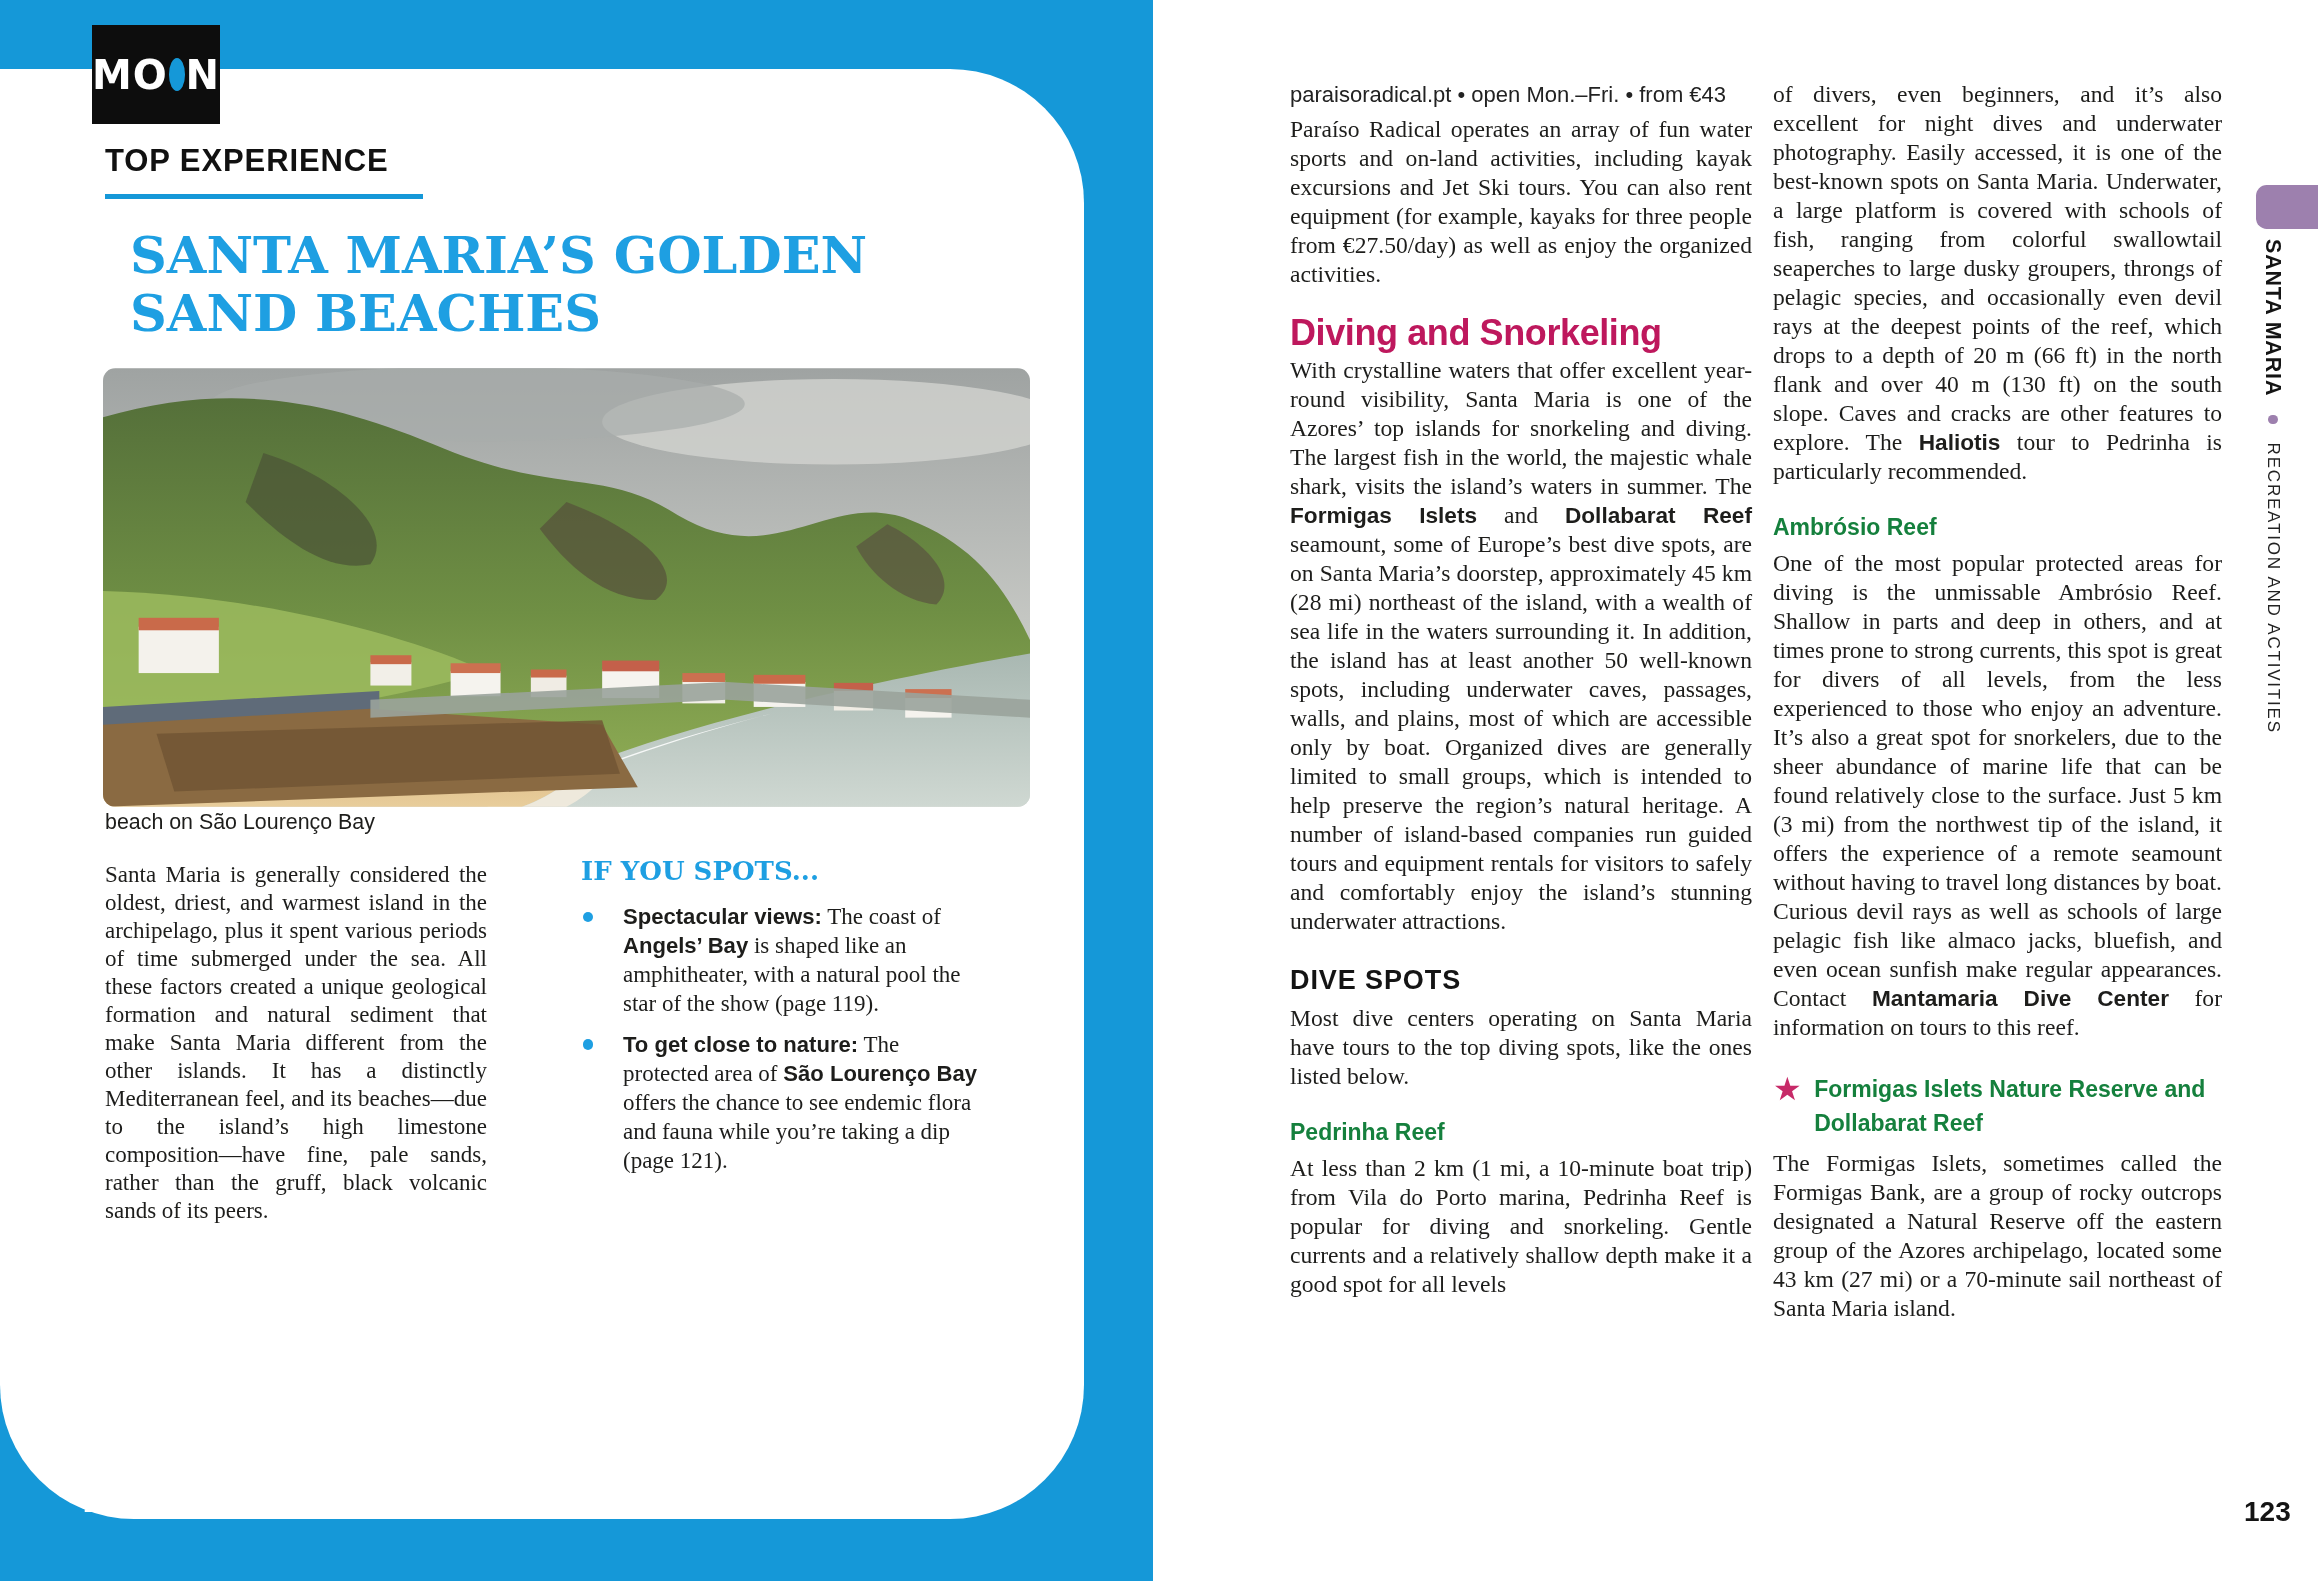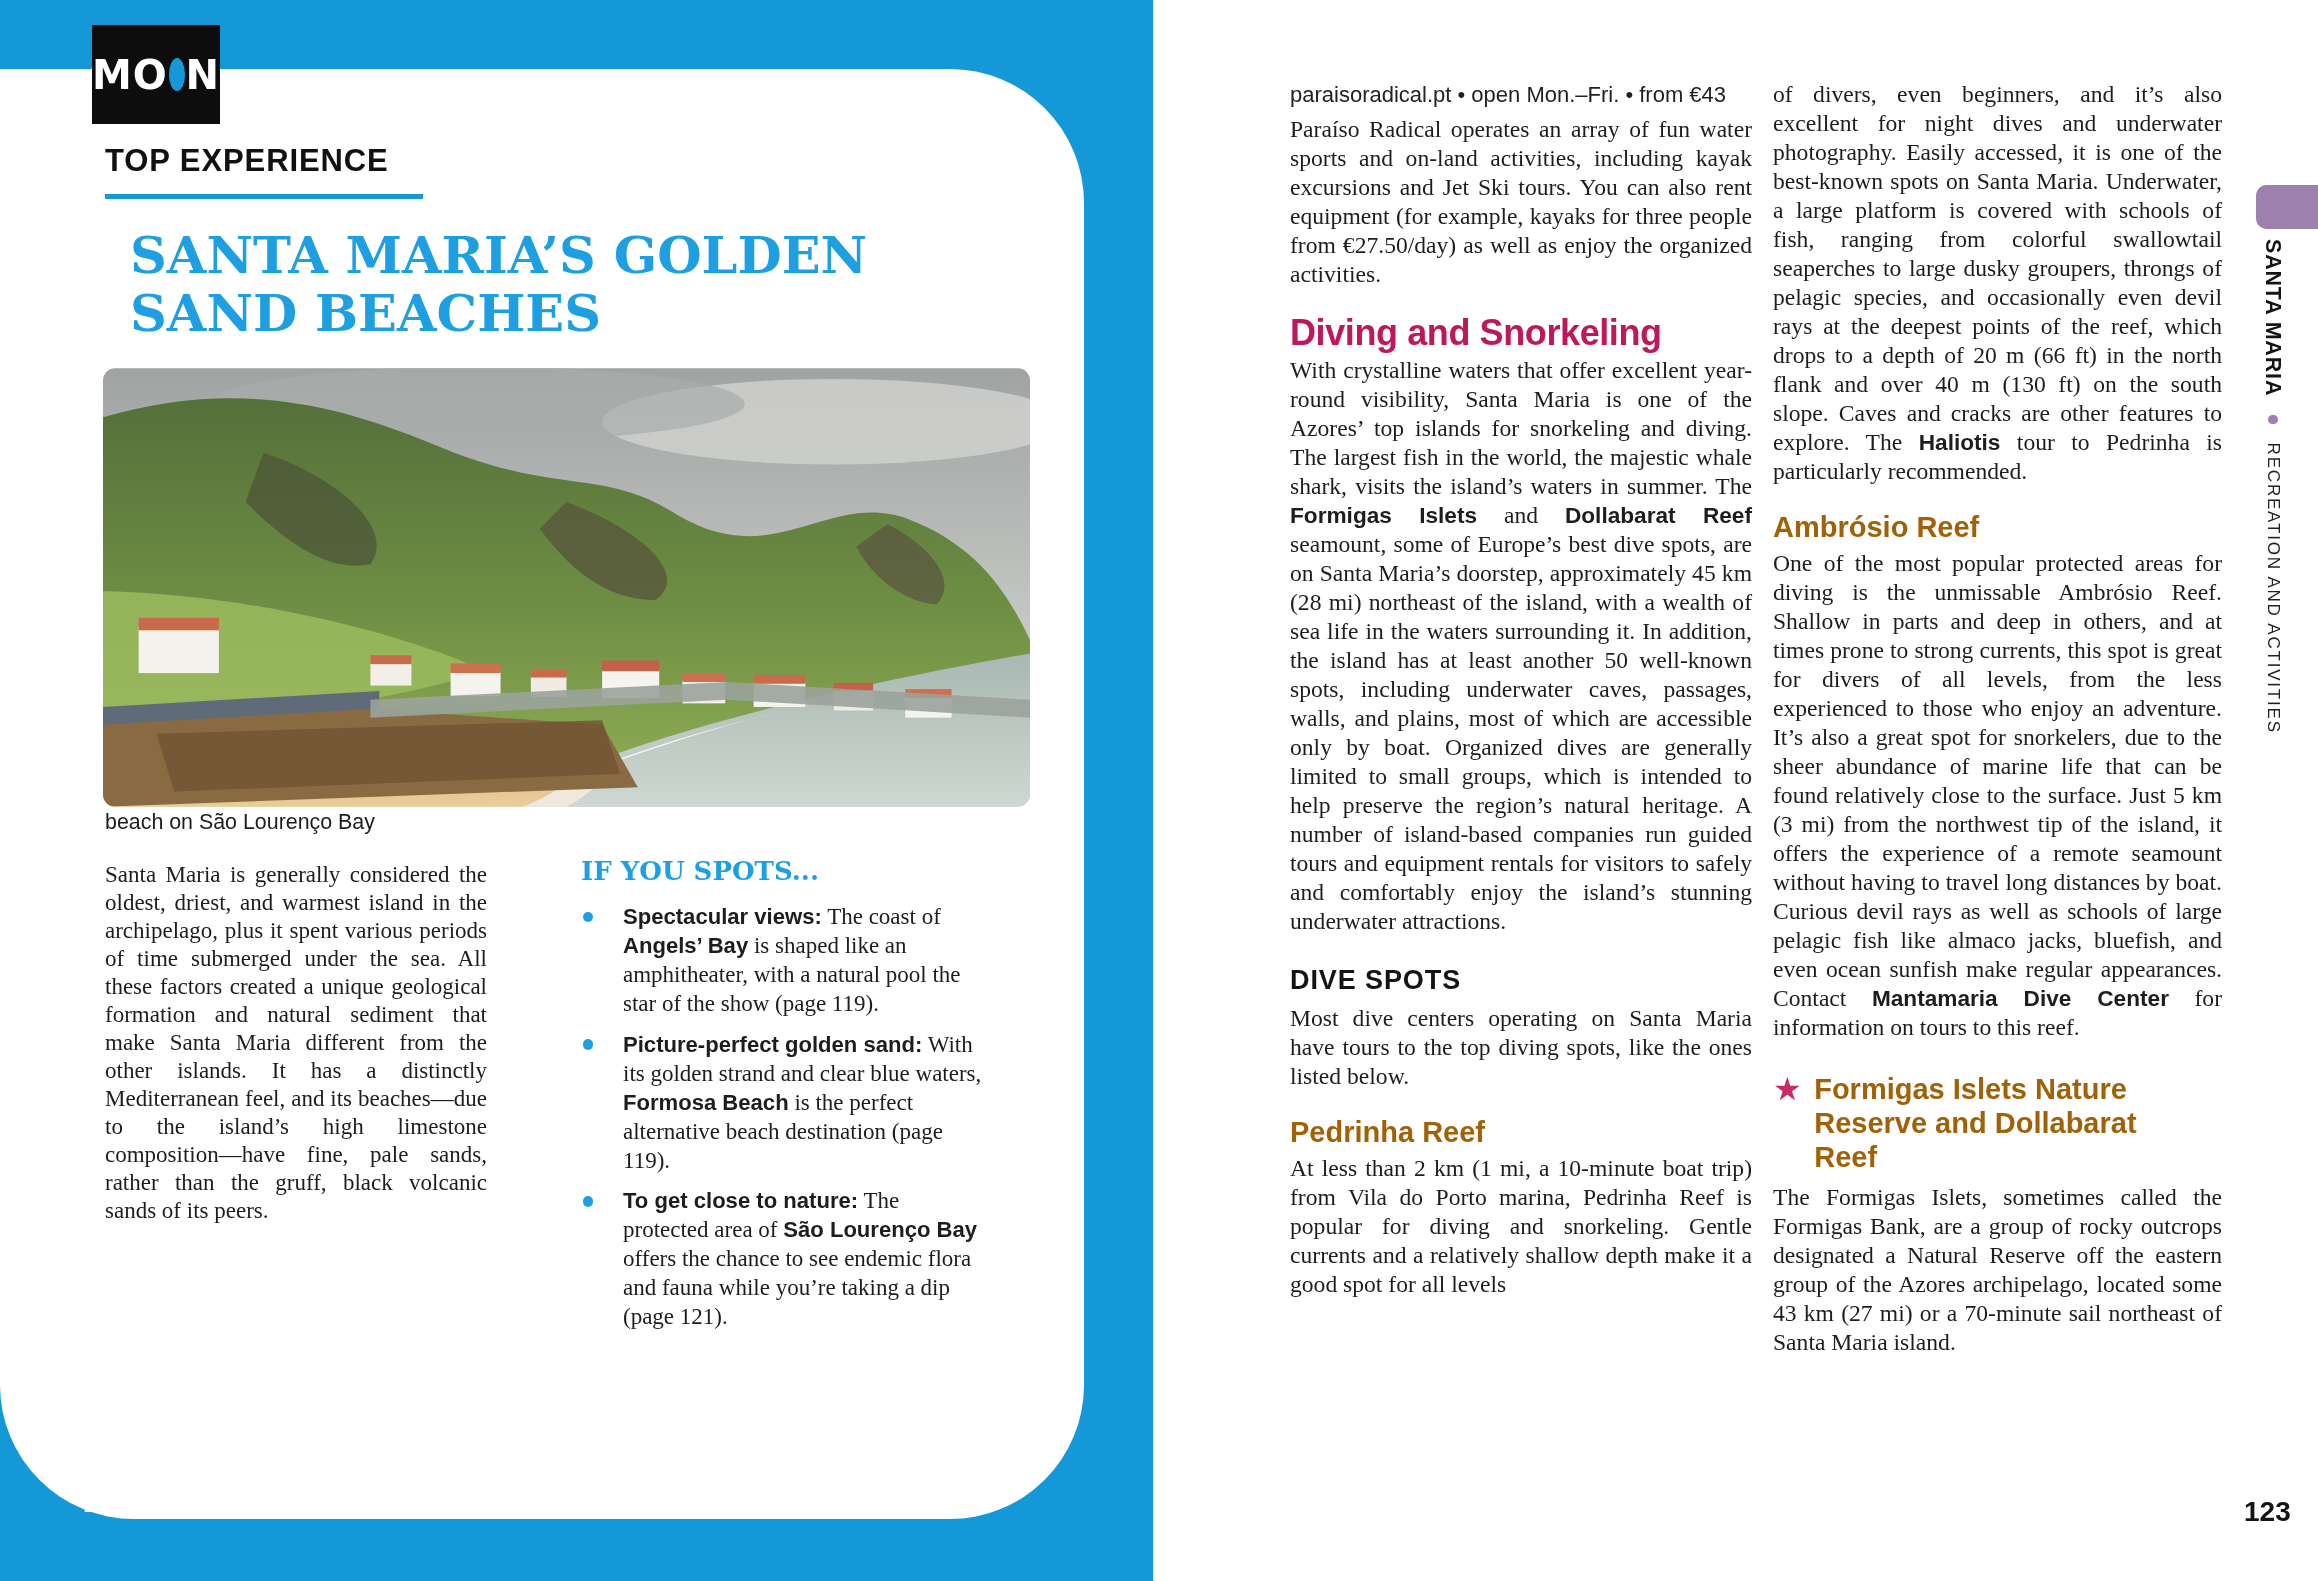--- a/index.html
+++ b/index.html
@@ -42,21 +42,21 @@
   
   .rcol{position:absolute;top:80px;font-size:23.6px;line-height:29px;text-align:justify;}
   #rcol-1{left:1290px;width:462px;}
   #rcol-2{left:1773px;width:449px;}
   .listing-info{font-family:"Liberation Sans", sans-serif;font-size:22px;line-height:30px;
           text-align:left;color:#222;margin-bottom:5.4px;}
   .h-pink{font-family:"Liberation Sans", sans-serif;font-weight:700;font-size:36px;color:#be185d;
           letter-spacing:-0.4px;text-align:left;margin:21.4px 0 9px 0;}
   .h-caps{font-family:"Liberation Sans", sans-serif;font-weight:700;font-size:27px;color:#141414;
           letter-spacing:0.9px;text-align:left;margin:30px 0 9px 0;}
-  .h-blue{font-family:"Liberation Sans", sans-serif;font-weight:700;font-size:29px;color:#a16207;
+  .h-blue{font-family:"Liberation Sans", sans-serif;font-weight:700;font-size:23px;color:#15803d;
           text-align:left;margin:27px 0 7.1px 0;}
   .star-head{display:flex;align-items:flex-start;margin:30px 16px 9px 0;text-align:left;}
   .star{color:#c72a68;font-size:32px;line-height:34px;margin-right:12.5px;
           font-family:"DejaVu Sans", sans-serif;}
   .star::before{content:"\2605";}
   .star-head .h-blue{margin:0;line-height:34px;}
   .para{margin:0 0 0 0;}
   .mb{margin-bottom:28.5px;}
   .sg-b{font-family:"Liberation Sans", sans-serif;font-weight:700;font-size:0.96em;}
   #pagenum-right{position:absolute;left:2244px;top:1496px;color:#141414;
@@ -160,24 +160,20 @@
     <div id="intro-col">Santa Maria is generally considered the oldest, driest, and warmest island in the archipelago, plus it spent various periods of time submerged under the sea. All these factors created a unique geological formation and natural sediment that make Santa Maria different from the other islands. It has a distinctly Mediterranean feel, and its beaches—due to the island’s high limestone composition—have fine, pale sands, rather than the gruff, black volcanic sands of its peers.</div>
 
     <div id="iyw-col">
       <div id="iyw-heading">IF YOU SPOTS...</div>
       <div class="iyw-li">
         <span class="iyw-dot"></span>
         <span><span class="sg-b">Spectacular views:</span><span class="sg-r"> The coast of </span><span class="sg-b">Angels’ Bay</span><span class="sg-r"> is shaped like an amphitheater, with a natural pool the star of the show (page 119).</span></span>
       </div>
       <div class="iyw-li">
         <span class="iyw-dot"></span>
-        <span><span class="sg-b">Picture-perfect golden sand:</span><span class="sg-r"> With its golden strand and clear blue waters, </span><span class="sg-b">Formosa Beach</span><span class="sg-r"> is the perfect alternative beach destination (page 119).</span></span>
-      </div>
-      <div class="iyw-li">
-        <span class="iyw-dot"></span>
         <span><span class="sg-b">To get close to nature:</span><span class="sg-r"> The protected area of </span><span class="sg-b">São Lourenço Bay</span><span class="sg-r"> offers the chance to see endemic flora and fauna while you’re taking a dip (page 121).</span></span>
       </div>
     </div>
 
     <div id="pagenum-left">122</div>
   </div>
 
   <div class="rcol" id="rcol-1">
     <div class="listing-info">paraisoradical.pt • open Mon.–Fri. • from €43</div>
     <div class="para mb">Paraíso Radical operates an array of fun water sports and on-land activities, including kayak excursions and Jet Ski tours. You can also rent equipment (for example, kayaks for three people from €27.50/day) as well as enjoy the organized activities.</div>

